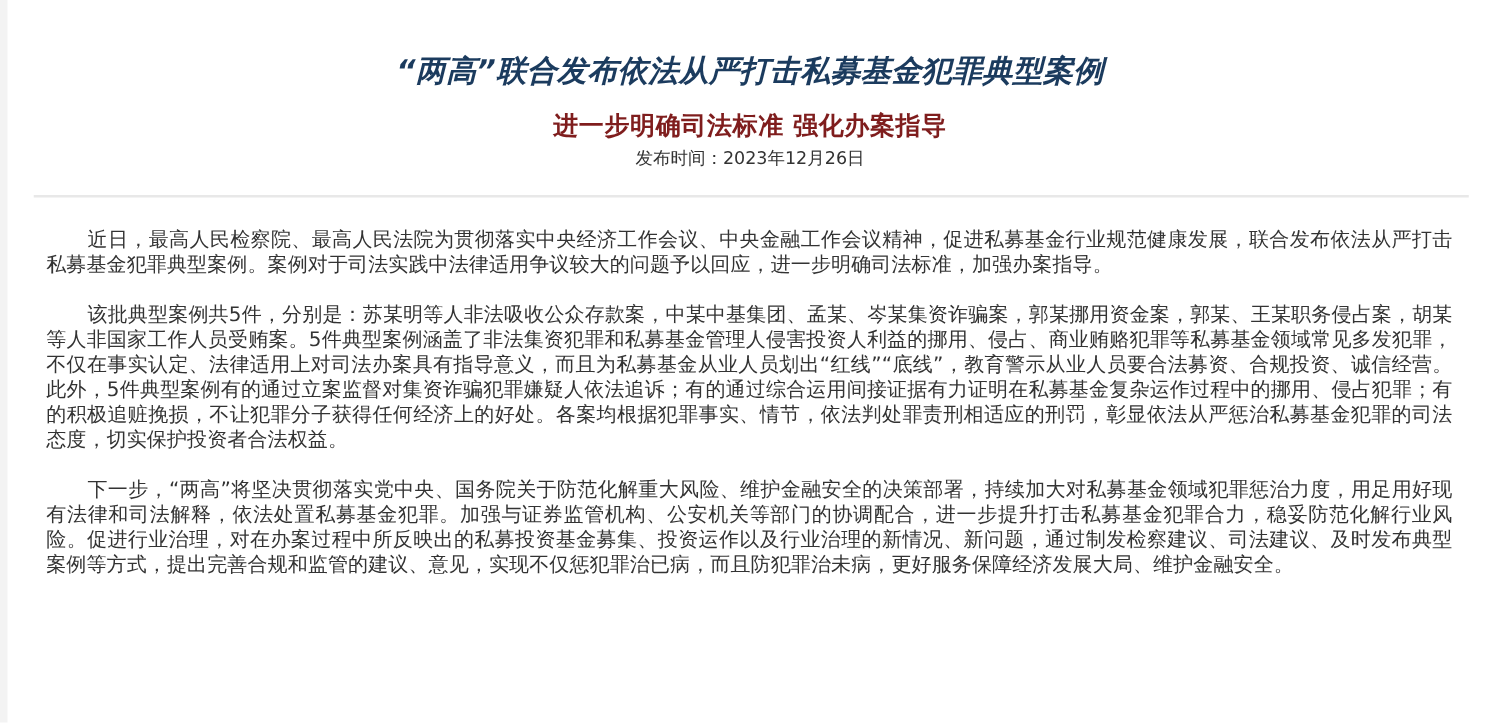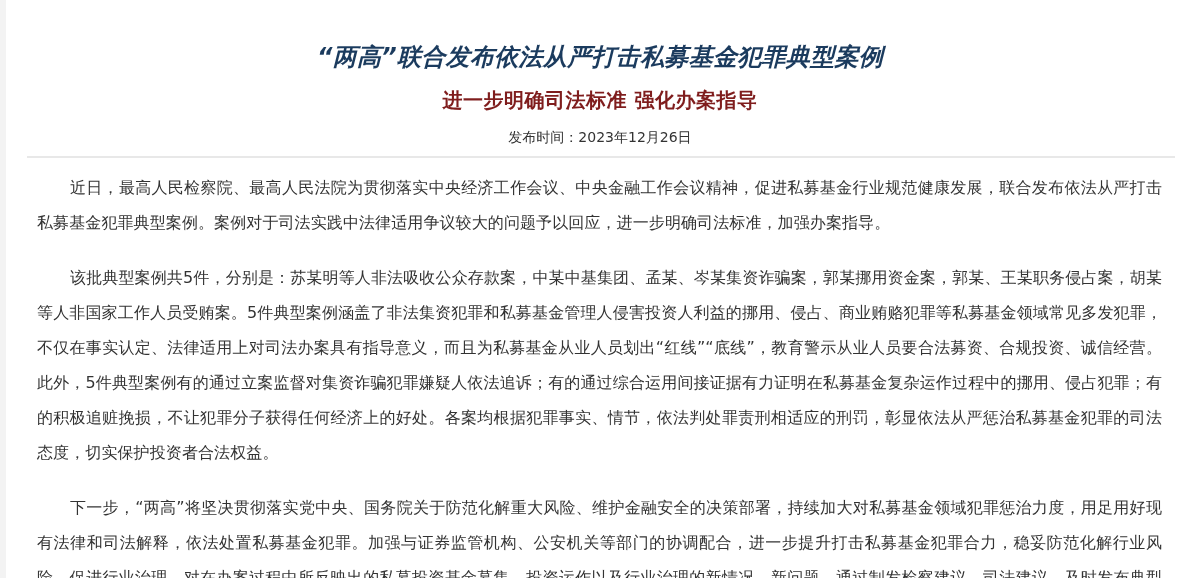--- a/index.html
+++ b/index.html
@@ -44,44 +44,44 @@
       font-size: 20px;
       line-height: 40px;
       font-weight: bold;
       color: #7f1d1d;
       letter-spacing: 0.5px;
       white-space: nowrap;
     }
     .publish-date {
       position: absolute;
       left: 0; right: 0;
-      top: 126px;
+      top: 116px;
       font-size: 14px;
       line-height: 22px;
       color: #333333;
       white-space: nowrap;
     }
     .separator {
       position: absolute;
       left: 27px;
       width: 1148px;
       top: 156px;
       height: 2px;
       background: #e8e8e8;
     }
     .article-body {
       position: absolute;
       left: 37px;
       top: 170px;
       width: 1125px;
     }
     .article-body p {
-      margin: 0 0 20px 0;
+      margin: 12px 0 20px 0;
       font-size: 16px;
-      line-height: 35px;
+      line-height: 20px;
       color: #333333;
       text-indent: 33px;
       text-align: justify;
       letter-spacing: 0.1px;
     }
   </style>
 </head>
 <body>
 
 <div class="page-edge"></div>

